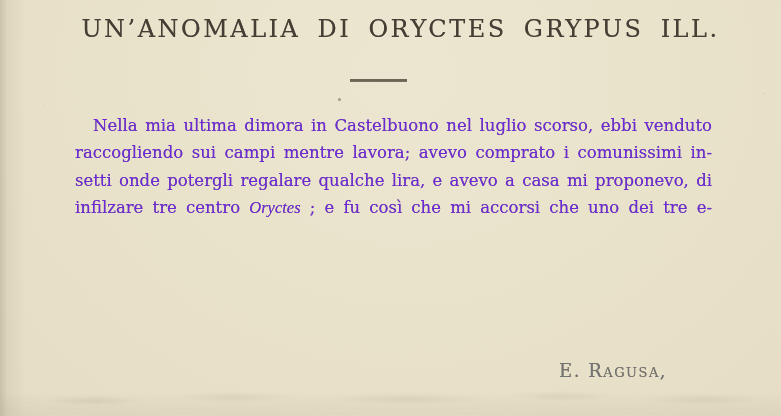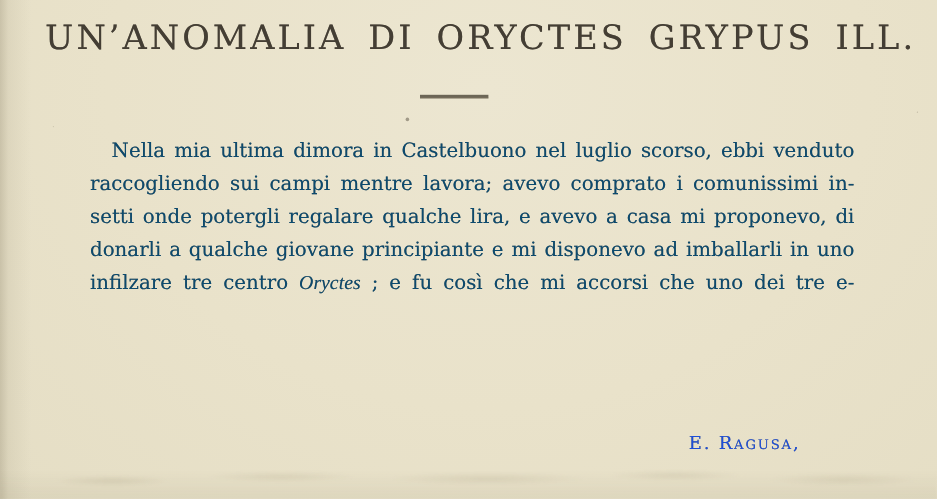--- a/index.html
+++ b/index.html
@@ -44,76 +44,75 @@
     box-shadow: 425px -6px 0 -1px rgba(70,62,48,0.25),
                 -295px 6px 0 -1px rgba(70,62,48,0.18);
     pointer-events: none;
   }
 
   .title {
     position: absolute; top: 15px; left: 0; width: 781px;
     margin: 0;
     text-align: center;
     text-indent: 20px;
-    font-size: 28px;
+    font-size: 24px;
     font-weight: normal;
     letter-spacing: 2.5px;
     word-spacing: 7px;
     color: #443e34;
     text-shadow: 0 0 0.5px rgba(68,62,52,0.6);
   }
 
   .rule {
     position: absolute; top: 79px; left: 350px;
     width: 57px; height: 2px;
     background: rgba(72,65,51,0.78);
     border-bottom: 1px solid rgba(140,130,105,0.35);
   }
 
   .paragraph {
     position: absolute; top: 112px; left: 75px; width: 637px;
-    color: #0c4a6e;
+    color: #6d28d9;
     font-size: 16.5px;
     text-shadow: 0 0 0.4px rgba(51,45,37,0.55);
   }
   .line {
     height: 27.4px;
     line-height: 27.4px;
     text-align: justify;
     text-align-last: justify;
     white-space: normal;
   }
   .line.indent { text-indent: 18px; }
   .line.last  { text-align-last: left; }
   .line em { font-style: italic; font-family: Liberation Serif, serif; }
 
   .signature {
     position: absolute; top: 360px; left: 75px; width: 637px;
     text-align: right;
     padding-right: 45px;
     box-sizing: border-box;
-    font-size: 15px;
+    font-size: 18px;
     font-variant: small-caps;
     letter-spacing: 1.5px;
-    color: #1d4ed8;
+    color: #737373;
     text-shadow: 0 0 0.4px rgba(58,52,44,0.55);
   }
 </style>
 </head>
 <body>
 
 <div class="edge-left"></div>
 <div class="show-through"></div>
 <div class="specks"></div>
 
 <h1 class="title">UN’ANOMALIA DI ORYCTES GRYPUS ILL.</h1>
 
 <div class="rule"></div>
 
 <div class="paragraph">
   <div class="line indent">Nella mia ultima dimora in Castelbuono nel luglio scorso, ebbi venduto</div>
   <div class="line">raccogliendo sui campi mentre lavora; avevo comprato i comunissimi in-</div>
   <div class="line">setti onde potergli regalare qualche lira, e avevo a casa mi proponevo, di</div>
-  <div class="line">donarli a qualche giovane principiante e mi disponevo ad imballarli in uno</div>
   <div class="line"><span>infilzare tre centro </span><em>Oryctes</em><span> ; e fu così che mi accorsi che uno dei tre e-</span></div>
 </div>
 
 <div class="signature">E. Ragusa,</div>
 
 </body></html>

